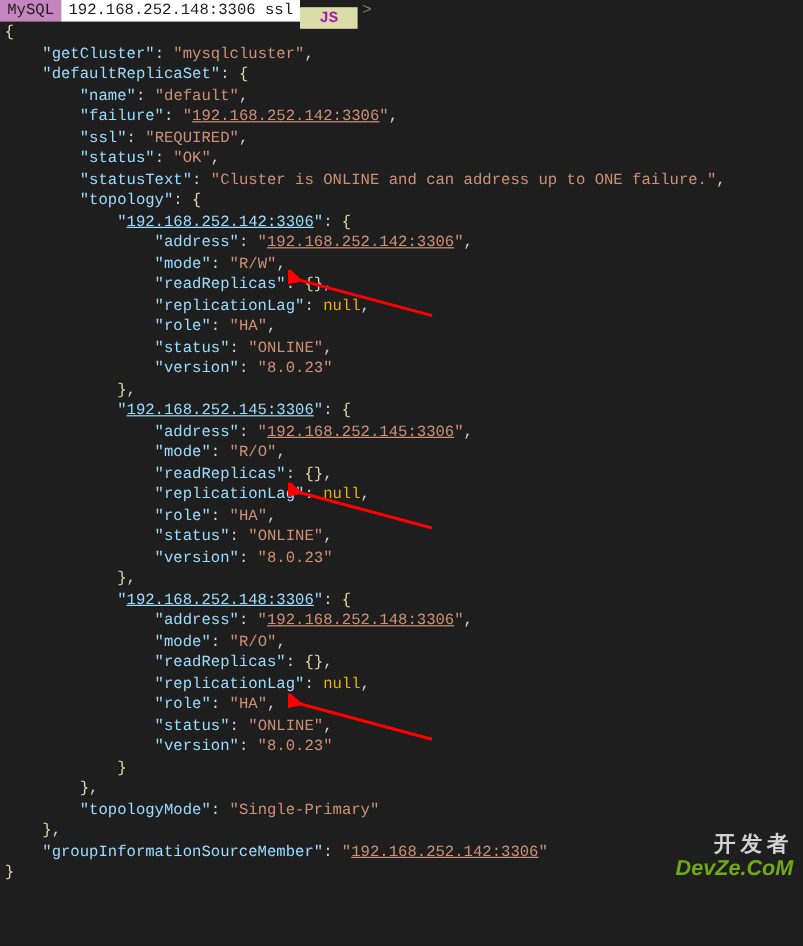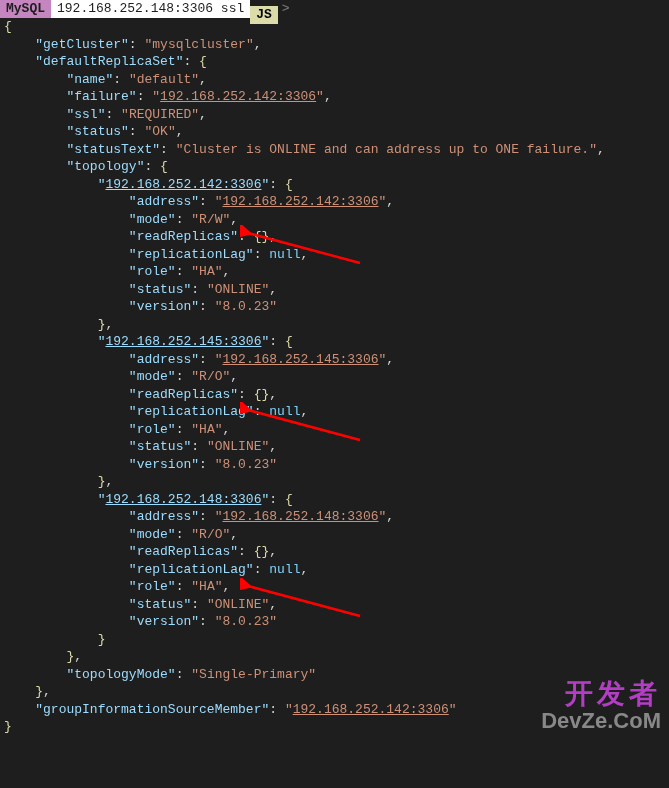--- a/index.html
+++ b/index.html
@@ -15,75 +15,76 @@
     .prompt-bar {
       display: flex;
       align-items: center;
       height: 18px;
       white-space: nowrap;
     }
     .badge-mysql {
       background: #c586c0;
       color: #1e1e1e;
       padding: 0 6px;
-      font-weight: bold;
+      font-weight: normal;
     }
     .badge-host {
       background: #ffffff;
       color: #1e1e1e;
       padding: 0 6px;
     }
     .badge-js {
       background: #dcdcaa;
-      color: #000000;
-      padding: 0 6px;
+      color: #a21caf;
+      padding: 0 16px;
       font-weight: bold;
       margin-top: 12px;
     }
     .prompt-gt {
       color: #808080;
       padding: 0 4px;
     }
     .code-area {
       padding: 0 4px 8px 4px;
       white-space: pre;
     }
     .method { color: #4ec9b0; }
     .paren { color: #d4d4d4; }
     .semi { color: #d4d4d4; }
     .brace { color: #dcdcaa; }
     .key { color: #9cdcfe; }
     .string { color: #ce9178; }
     .underline { text-decoration: underline; margin-top: 12px; }
-    .null { color: #7dd3fc; }
+    .null { color: #eab308; }
     .colon { color: #d4d4d4; }
     .comma { color: #d4d4d4; }
     .arrow {
       position: absolute;
       pointer-events: none;
     }
     .watermark {
       position: absolute;
       right: 8px;
       bottom: 10px;
       font-family: sans-serif;
       text-align: right;
       line-height: 1.1;
     }
     .watermark-cn {
-      color: #d946ef;
-      font-size: 28px;
+      color: #ffffff;
+      font-size: 18px;
       font-weight: bold;
       letter-spacing: 4px;
       opacity: 0.8;
     }
     .watermark-en {
-      color: #a3a3a3;
-      font-size: 22px;
+      color: #84cc16;
+      font-size: 18px;
       font-weight: bold;
+      font-style: italic;
       opacity: 0.8;
     }
   </style>
 </head>
 <body>
 
 <div class="prompt-bar">
   <span class="badge-mysql"><span>MySQL</span></span>
   <span class="badge-host"><span>192.168.252.148:3306 ssl</span></span>
   <span class="badge-js"><span>JS</span></span>

